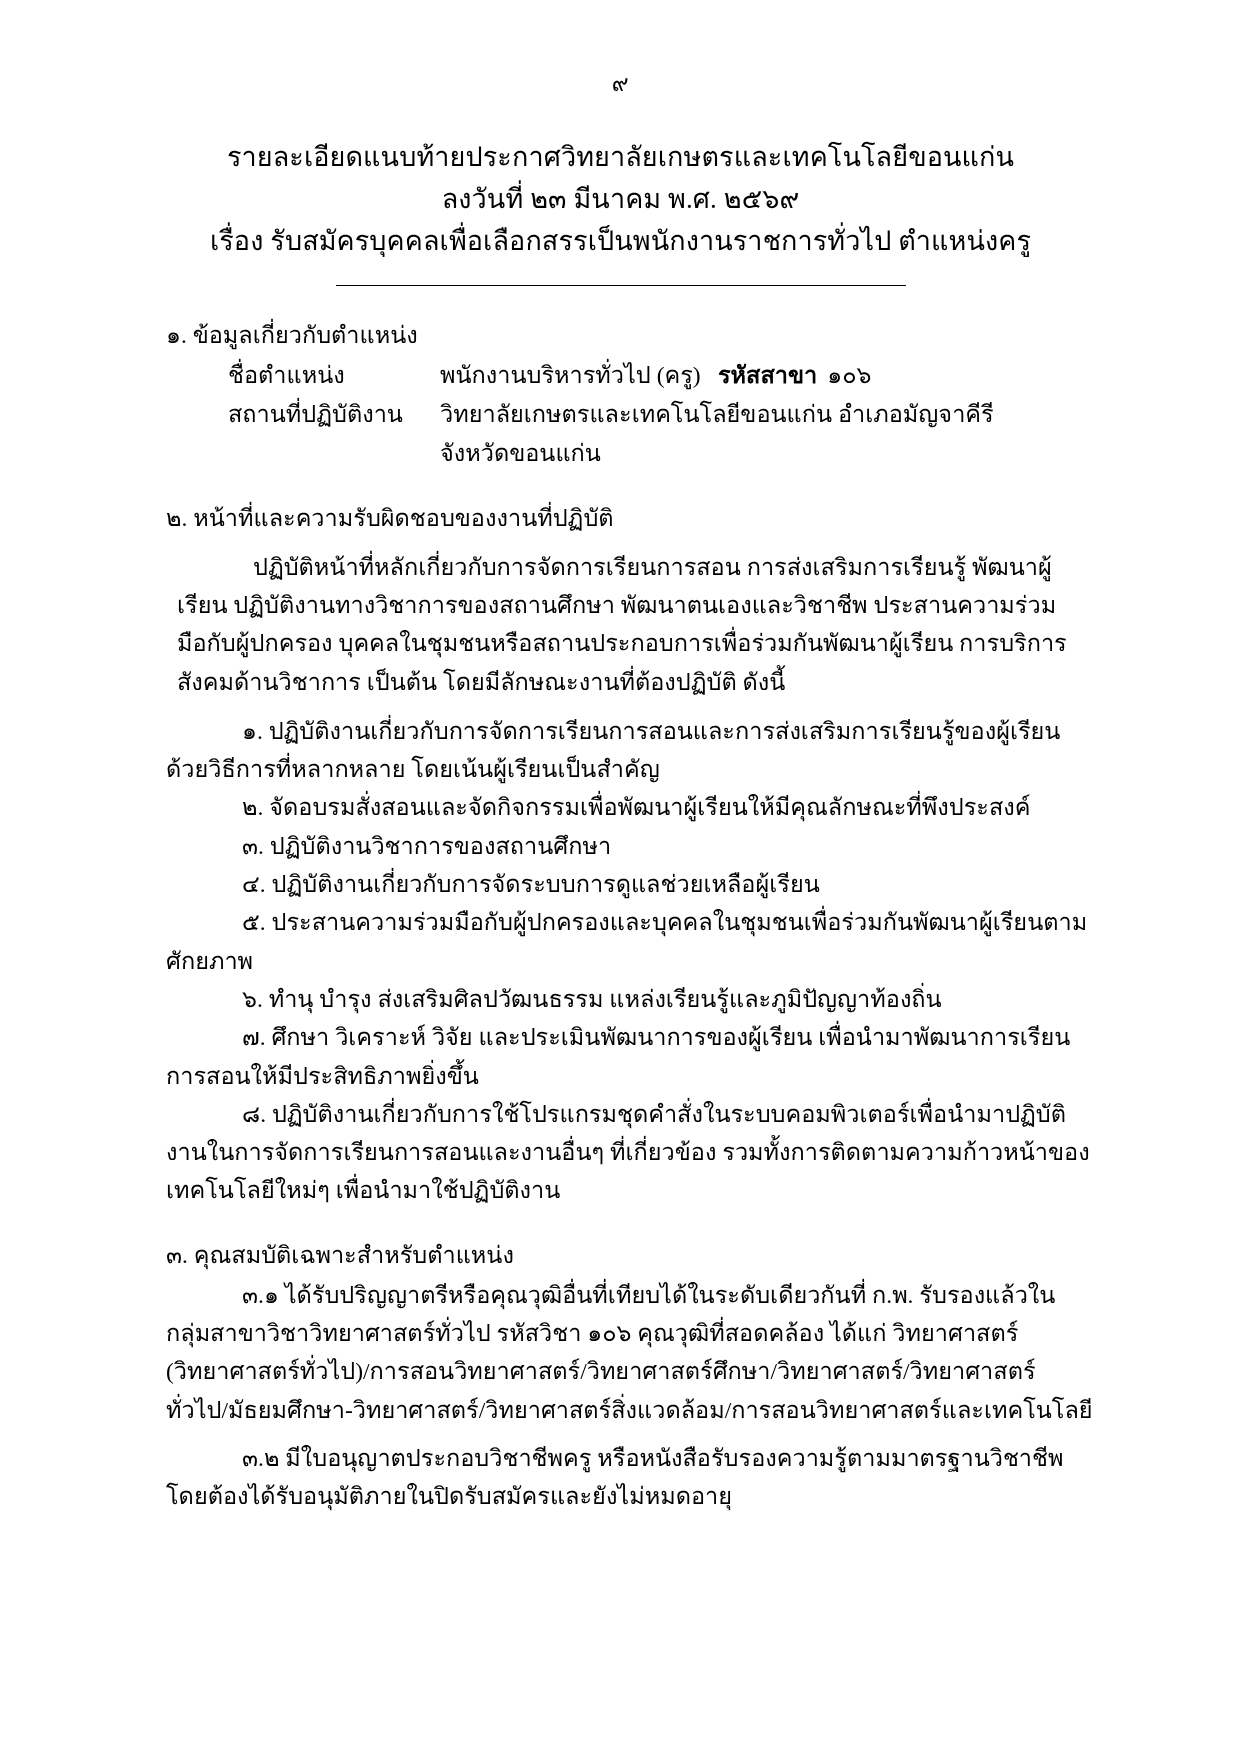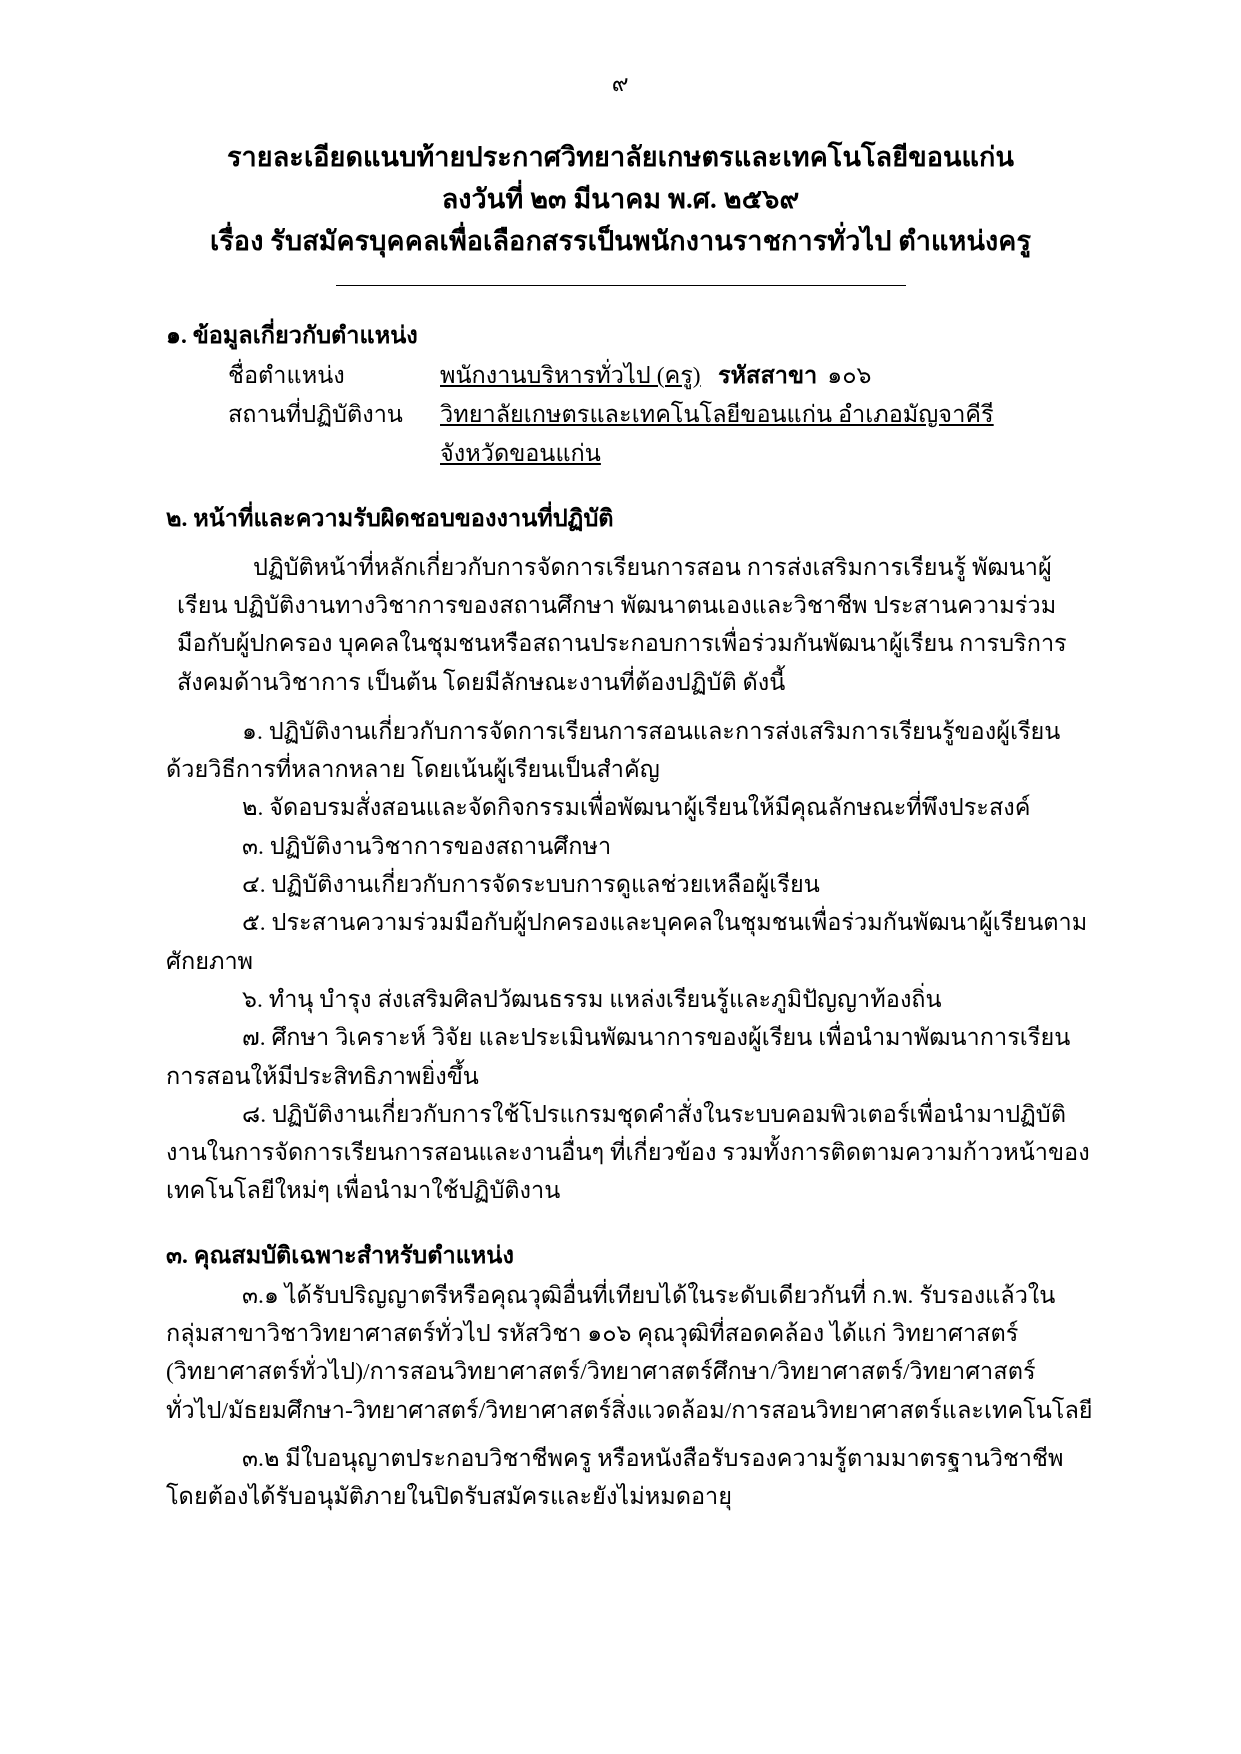--- a/index.html
+++ b/index.html
@@ -29,21 +29,21 @@
     padding-top: 72px;
     letter-spacing: 0.5px;
   }
   
   .title-block {
     text-align: center;
     margin-top: 42px;
   }
   .title-line {
     font-size: 27px;
-    font-weight: bold;
+    font-weight: normal;
     line-height: 1.55;
     letter-spacing: 0.1px;
   }
   .rule-wrap {
     display: flex;
     justify-content: center;
     margin-top: 22px;
   }
   .rule {
     width: 570px;
@@ -54,21 +54,21 @@
   .content {
     margin: 0 auto;
     width: 965px;
     padding-left: 28px;
     padding-right: 8px;
     box-sizing: border-box;
     font-size: 23.5px;
     line-height: 1.62;
   }
   .sec-heading {
-    font-weight: bold;
+    font-weight: normal;
     font-size: 23.5px;
     margin-top: 26px;
     margin-bottom: 2px;
   }
   .sec-heading.first { margin-top: 30px; }
 
   
   .info-table {
     margin-left: 62px;
     margin-top: 2px;
@@ -79,21 +79,20 @@
     line-height: 1.66;
     white-space: nowrap;
   }
   .info-label {
     font-weight: normal;
     width: 212px;
     flex: 0 0 212px;
   }
   .info-value {
     flex: 0 0 auto;
-    text-decoration: underline;
   }
   .info-value.w1 { width: 278px; flex: 0 0 278px; }
   .info-extra-label {
     font-weight: bold;
     padding-right: 10px;
   }
   .info-extra-value { font-weight: normal; }
   .info-row.cont .info-label { visibility: hidden; }
 
   

